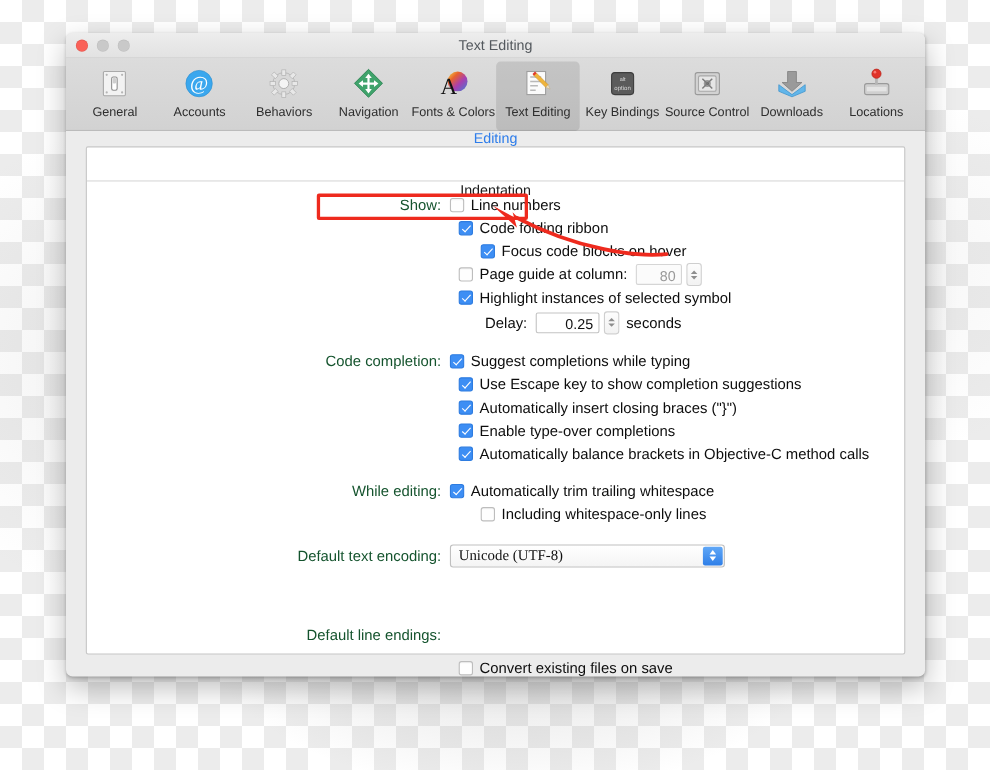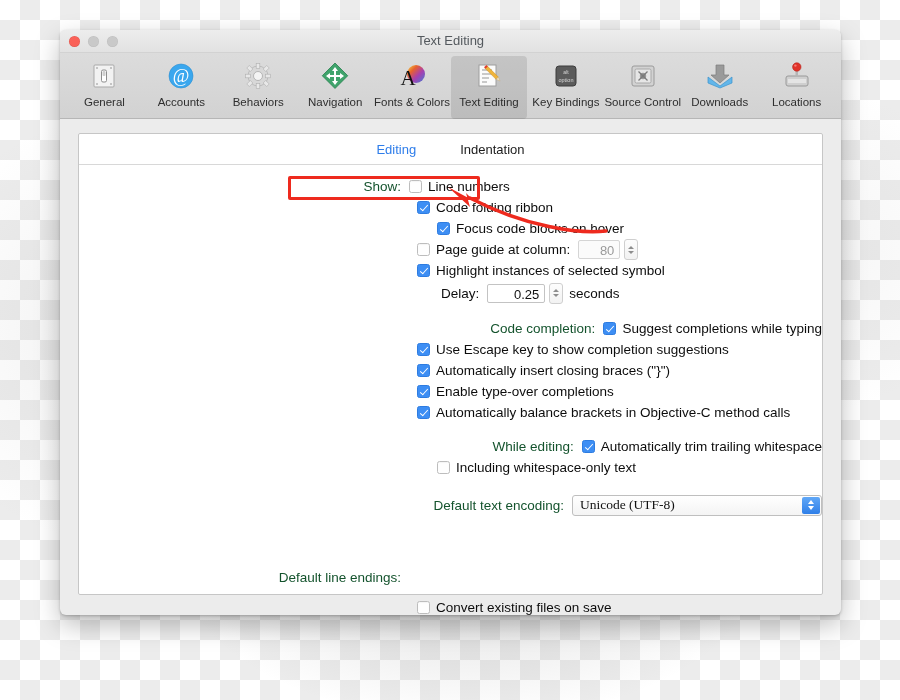--- a/index.html
+++ b/index.html
@@ -87,28 +87,29 @@
     border-radius: 2px;
     box-sizing: border-box;
   }
   .tabrow {
     height: 30px;
     border-bottom: 1px solid #d8d8d8;
     display: flex;
     align-items: center;
     justify-content: center;
     gap: 32px;
+    flex-direction: column;
   }
   .tab { font-size: 13px; color: #1b1b1b; padding: 0 6px; cursor: default; }
   .tab.active { color: #2e7dea; }
 
   .form { position: relative; padding-top: 11px; font-size: 13.5px; color: #0d0d0d; }
 
   .row { display: flex; align-items: center; height: 21px; margin-bottom: 0px; }
-  .row.gap { margin-top: 13px; justify-content: flex-end; }
+  .row.gap { margin-top: 13px; }
   .lbl {
     width: 330px;
     text-align: right;
     padding-right: 8px;
     box-sizing: border-box;
     font-size: 13.5px;
     color: #14532d;
     white-space: nowrap;
   }
   .ctl { display: flex; align-items: center; }
@@ -488,21 +489,21 @@
       <div class="row gap">
         <div class="lbl">While editing:</div>
         <div class="ctl">
           <span class="cb on"></span>
           <span class="cbtext">Automatically trim trailing whitespace</span>
         </div>
       </div>
       <div class="row">
         <div class="ctl indent2">
           <span class="cb off"></span>
-          <span class="cbtext">Including whitespace-only text</span>
+          <span class="cbtext">Including whitespace-only lines</span>
         </div>
       </div>
 
       <div class="row gap" style="height:28px;">
         <div class="lbl">Default text encoding:</div>
         <div class="ctl">
           <span class="popup">
             <span>Unicode (UTF-8)</span>
             <span class="arrows">
               <span class="ar up"></span>

